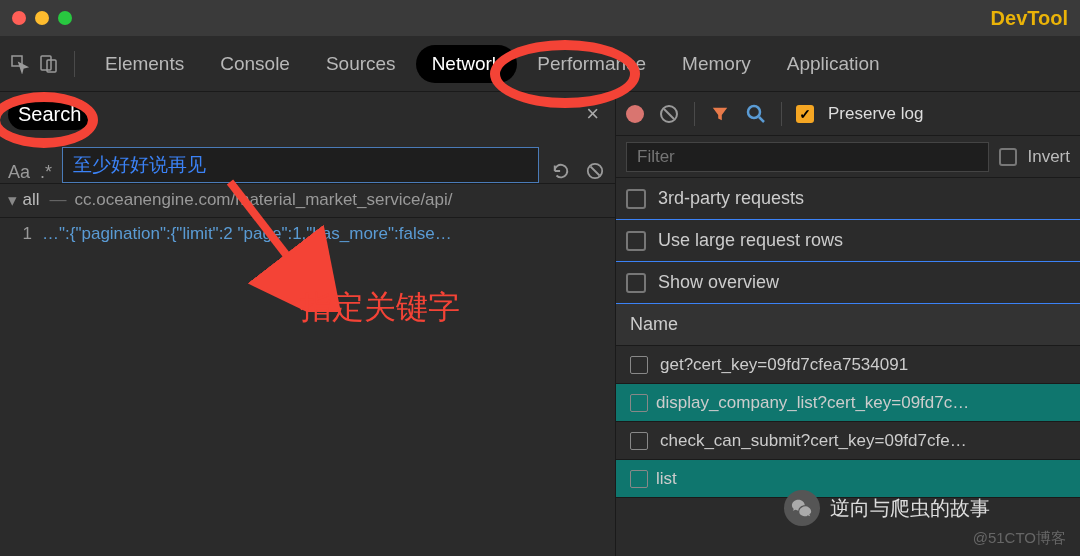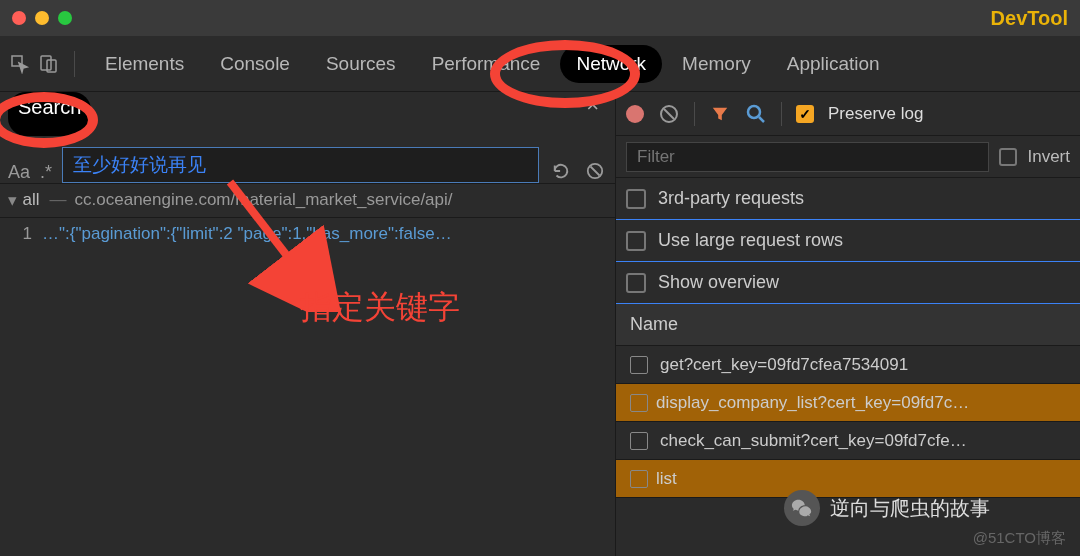--- a/index.html
+++ b/index.html
@@ -15,21 +15,21 @@
     
     .tabbar { height: 56px; background: #2b2b2b; display: flex; align-items: center; padding: 0 8px; border-bottom: 1px solid #1a1a1a; gap: 4px; }
     .tabbar-icon { width: 24px; height: 24px; display: flex; align-items: center; justify-content: center; color: #9a9a9a; cursor: pointer; }
     .tabbar-divider { width: 1px; height: 26px; background: #4a4a4a; margin: 0 10px; }
     .tab { padding: 8px 16px; color: #b8b8b8; font-size: 19px; cursor: pointer; position: relative; }
     .tab.active { background: #000; border-radius: 20px; color: #fff; }
     
     .main { display: flex; height: calc(100% - 92px); }
     
     .left-panel { width: 616px; background: #2b2b2b; border-right: 1px solid #1a1a1a; display: flex; flex-direction: column; }
-    .search-header { height: 44px; display: flex; padding: 0 8px; position: relative; }
+    .search-header { height: 44px; display: flex; align-items: center; padding: 0 8px; position: relative; }
     .search-label { color: #fff; font-size: 20px; background: #000; padding: 4px 10px; border-radius: 18px; }
     .search-close { margin-left: auto; color: #aaa; font-size: 22px; cursor: pointer; padding: 0 8px; }
     
     .search-input-row { height: 48px; display: flex; align-items: flex-end; padding: 0 8px; gap: 10px; border-bottom: 1px solid #1a1a1a; }
     .aa-btn { color: #9a9a9a; font-size: 18px; cursor: pointer; }
     .regex-btn { color: #9a9a9a; font-size: 18px; cursor: pointer; }
     .search-input { flex: 1; background: #1e1e1e; border: 1px solid #4a7bb8; color: #3b82f6; font-size: 19px; padding: 2px 10px; height: 36px; }
     .search-action { color: #9a9a9a; cursor: pointer; width: 24px; height: 24px; display: flex; align-items: center; justify-content: center; }
     
     .results { flex: 1; overflow: hidden; }
@@ -58,21 +58,21 @@
     .invert-label { color: #bbb; font-size: 17px; }
     
     .checkbox-row { height: 42px; display: flex; align-items: center; padding: 0 10px; gap: 12px; border-bottom: 1px solid #3b82f6; }
     .checkbox-row:last-of-type { border-bottom: 1px solid #444; }
     .check-box { width: 20px; height: 20px; border: 2px solid #777; border-radius: 3px; }
     .check-label { color: #ccc; font-size: 18px; }
     
     .name-header { height: 42px; display: flex; align-items: center; padding: 0 14px; background: #333; border-bottom: 1px solid #1a1a1a; color: #ccc; font-size: 18px; }
     .request-list { flex: 1; }
     .request-row { height: 38px; display: flex; align-items: center; padding: 0 14px; gap: 12px; border-bottom: 1px solid #1a1a1a; }
-    .request-row.alt { background: #a16207; gap: 8px; }
+    .request-row.alt { background: #0f766e; gap: 8px; }
     .req-icon { width: 18px; height: 18px; border: 1.5px solid #888; border-radius: 2px; }
     .req-name { color: #ccc; font-size: 17px; white-space: nowrap; overflow: hidden; text-overflow: ellipsis; }
     
     .red-circle { position: absolute; border: 10px solid #f44336; border-radius: 50%; pointer-events: none; }
     .circle-network { top: 40px; left: 490px; width: 150px; height: 68px; }
     .circle-search { top: 92px; left: -10px; width: 108px; height: 56px; }
     
     .annotation-arrow { position: absolute; top: 172px; left: 220px; pointer-events: none; }
     .annotation-text { position: absolute; top: 286px; left: 300px; color: #f44336; font-size: 32px; pointer-events: none; }
     
@@ -102,22 +102,22 @@
   <div class="tabbar-icon">
     <svg width="20" height="20" viewBox="0 0 20 20" fill="none" stroke="currentColor" stroke-width="1.5">
         <rect x="3" y="2" width="10" height="14" rx="1"></rect>
         <rect x="9" y="6" width="9" height="12" rx="1"></rect>
       </svg>
   </div>
   <div class="tabbar-divider"></div>
   <div class="tab">Elements</div>
   <div class="tab">Console</div>
   <div class="tab">Sources</div>
+  <div class="tab active">Network</div>
   <div class="tab">Performance</div>
-  <div class="tab active">Network</div>
   <div class="tab">Memory</div>
   <div class="tab">Application</div>
 </div>
 
 <div class="main">
   <div class="left-panel">
     <div class="search-header">
       <span class="search-label">Search</span>
       <span class="search-close">×</span>
     </div>

